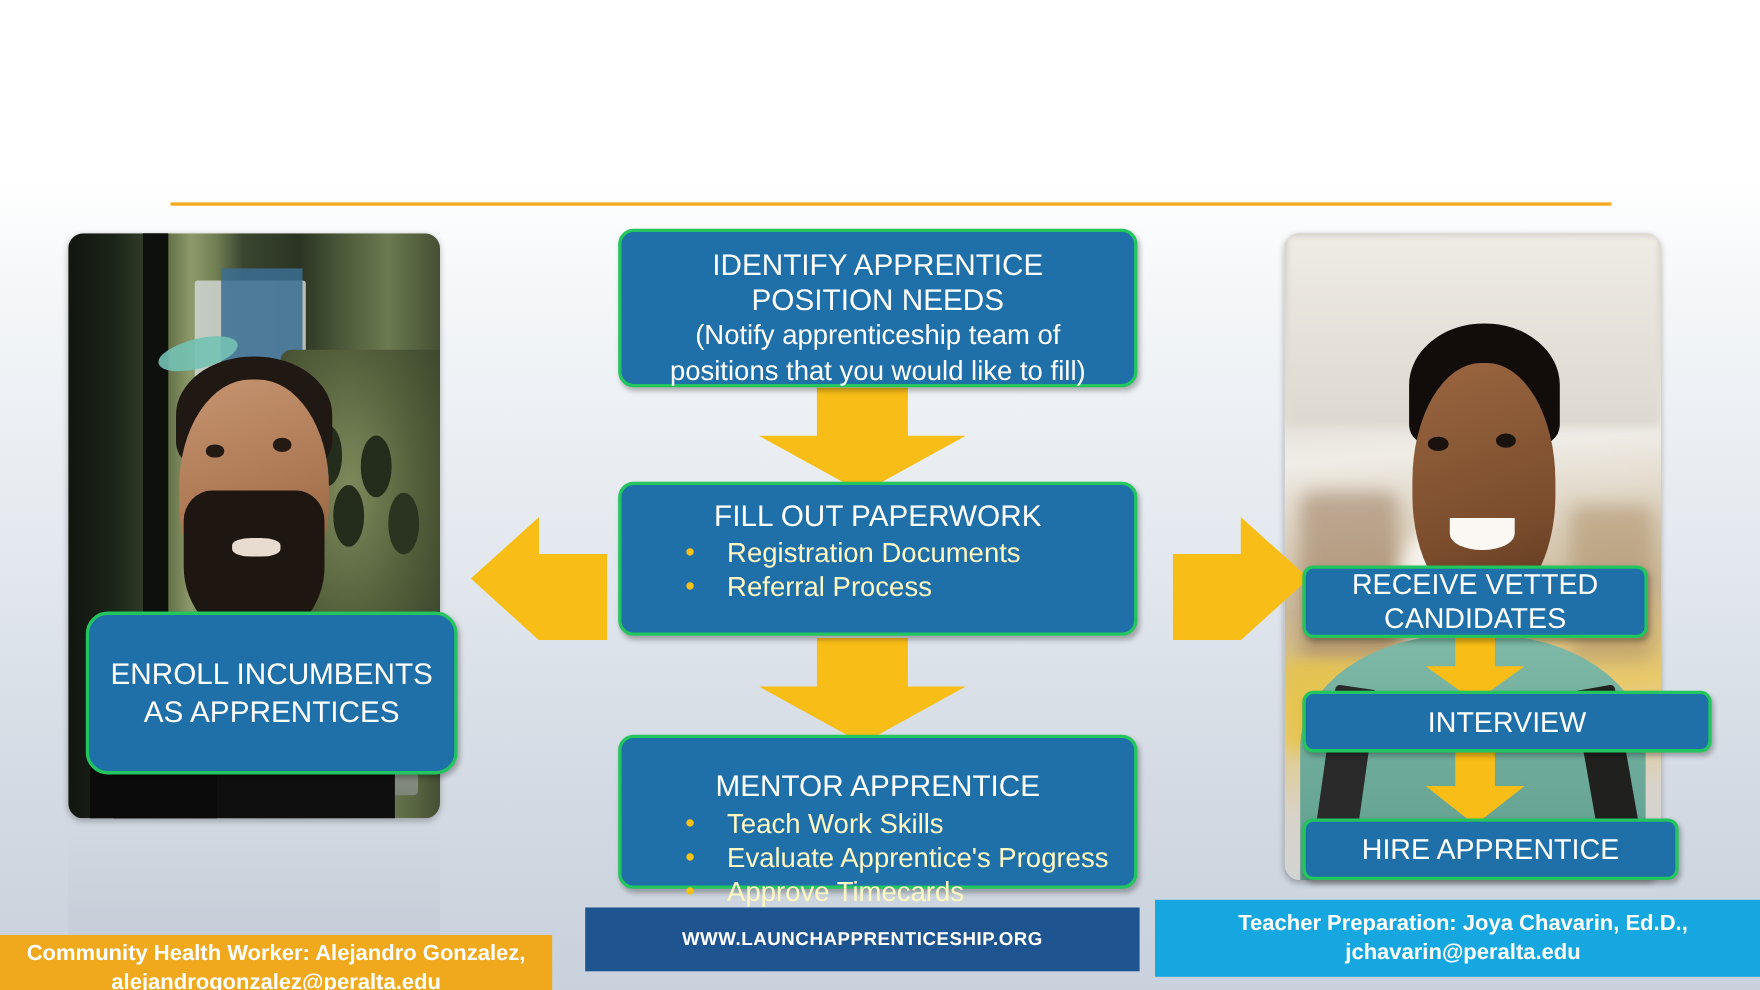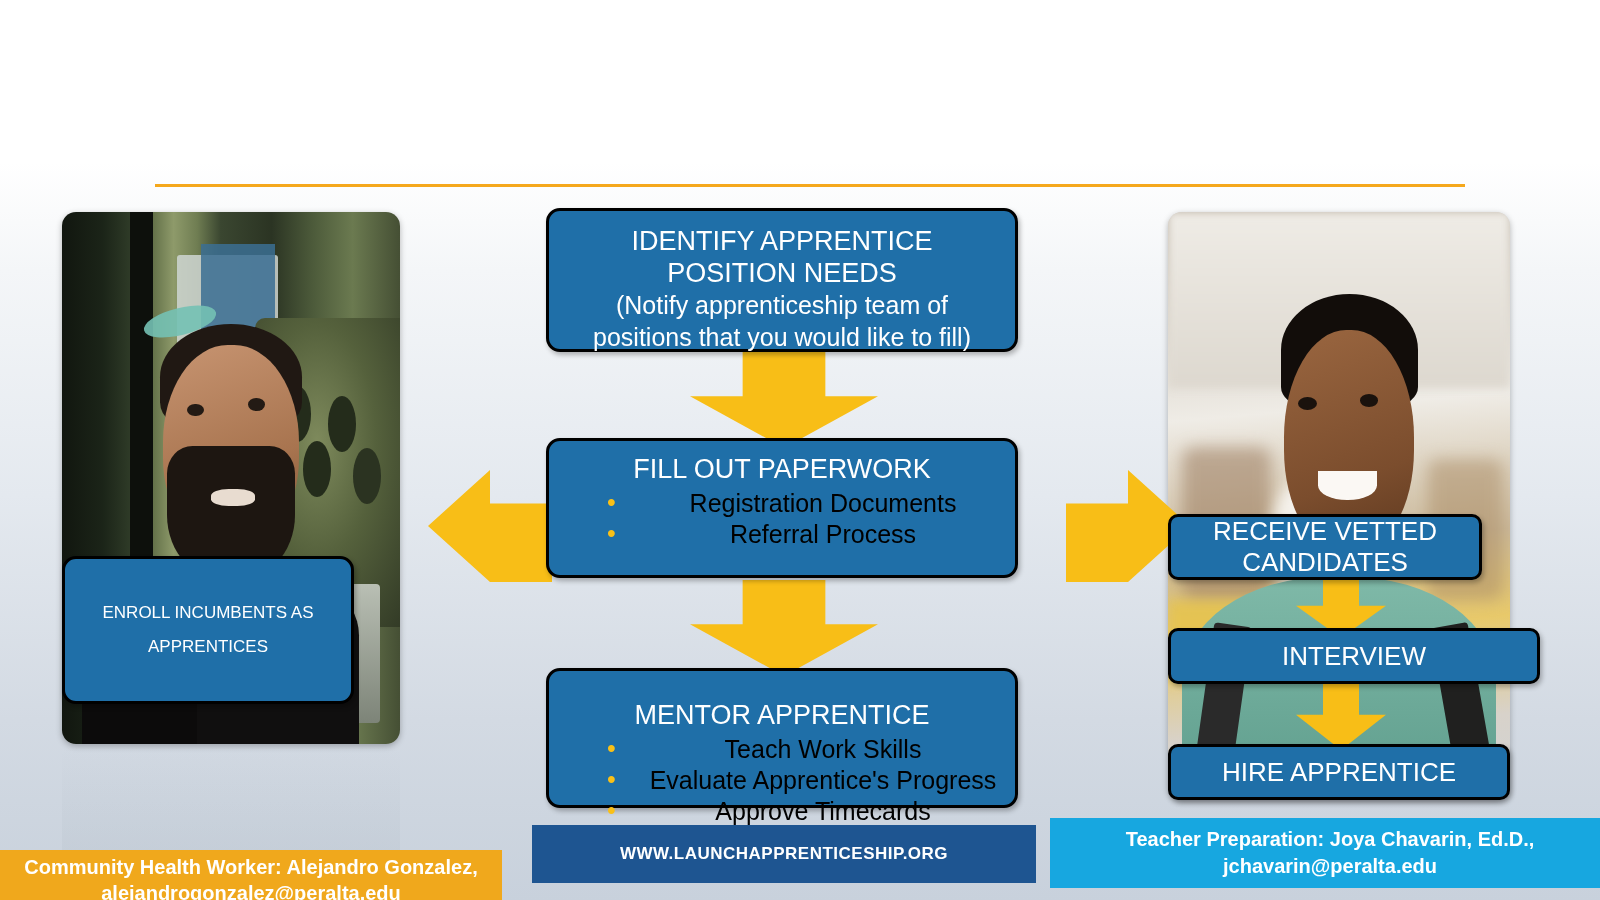--- a/index.html
+++ b/index.html
@@ -76,49 +76,50 @@
     position:absolute;left:62px;top:746px;width:338px;height:128px;
     background:linear-gradient(180deg,rgba(180,190,200,.55),rgba(226,232,238,0));
     border-radius:0 0 10px 10px;
     transform:scaleY(-1);opacity:.55;
   }
 
   
   .box{
     position:absolute;
     background:#1F6FA8;
-    border:3px solid #000000;
+    border:3px solid #22c55e;
     border-radius:14px;
     color:#ffffff;
     box-shadow:2px 3px 5px rgba(0,0,0,.28);
     box-sizing:border-box;
+    margin-left:16px;
   }
   .box .hdr{
     text-align:center;font-size:27px;line-height:33px;color:#ffffff;
   }
   .box ul{
     margin:2px 0 0 0;padding:0 0 0 82px;list-style:none;
   }
   .box ul li{
-    position:relative;color:#000000;font-size:25px;line-height:31px;text-align:center;
+    position:relative;color:#fef9c3;font-size:25px;line-height:31px;text-align:left;
   }
   .box ul li:before{
     content:"\2022";position:absolute;left:-38px;top:-1px;color:#F9C017;font-size:25px;
   }
 
   #box-identify{left:546px;top:208px;width:472px;height:144px;padding:14px 16px 0;}
   #box-identify .hdr{font-size:27px;line-height:32px;}
   #box-identify .sub{text-align:center;font-size:25px;line-height:32px;color:#ffffff;}
 
   #box-paperwork{left:546px;top:438px;width:472px;height:140px;padding:12px 14px 0;}
   #box-mentor{left:546px;top:668px;width:472px;height:140px;padding:28px 14px 0;}
 
-  #box-enroll{left:62px;top:556px;width:292px;height:148px;
-    display:flex;align-items:center;justify-content:center;text-align:center;
-    font-size:17px;line-height:34px;padding:0 12px;box-sizing:border-box;}
+  #box-enroll{left:62px;top:556px;width:338px;height:148px;
+    display:flex;align-items:center;justify-content:center;text-align:center;
+    font-size:27px;line-height:34px;padding:0 12px;box-sizing:border-box;border-radius:20px;}
 
   #box-receive{left:1168px;top:514px;width:314px;height:66px;
     display:flex;align-items:center;justify-content:center;text-align:center;
     font-size:26px;line-height:31px;border-radius:10px;}
   #box-interview{left:1168px;top:628px;width:372px;height:56px;
     display:flex;align-items:center;justify-content:center;text-align:center;
     font-size:26px;border-radius:10px;}
   #box-hire{left:1168px;top:744px;width:342px;height:56px;
     display:flex;align-items:center;justify-content:center;text-align:center;
     font-size:26px;border-radius:10px;}

